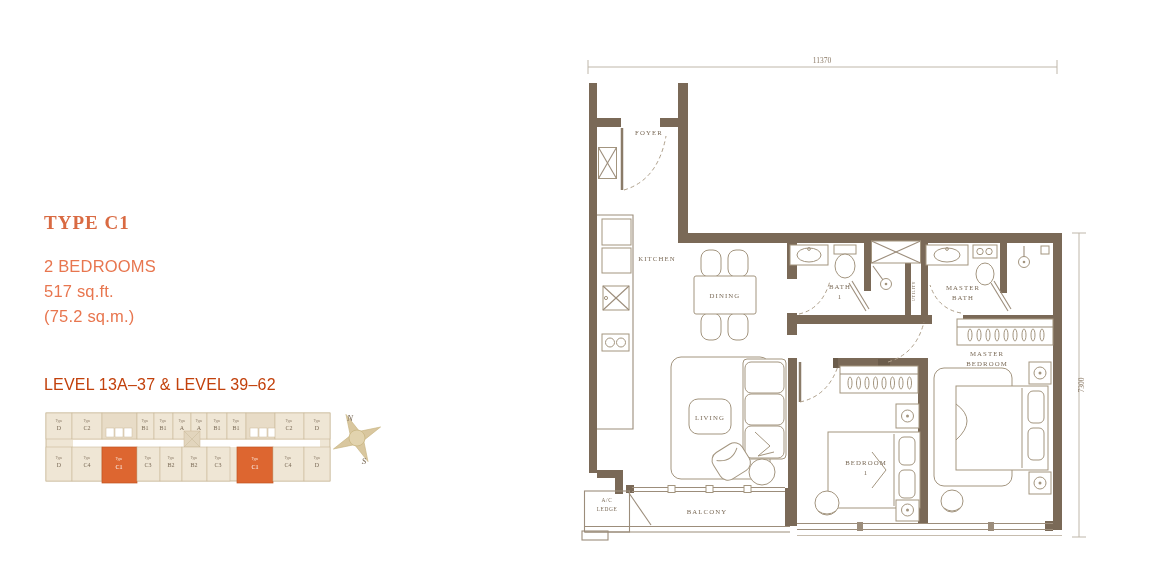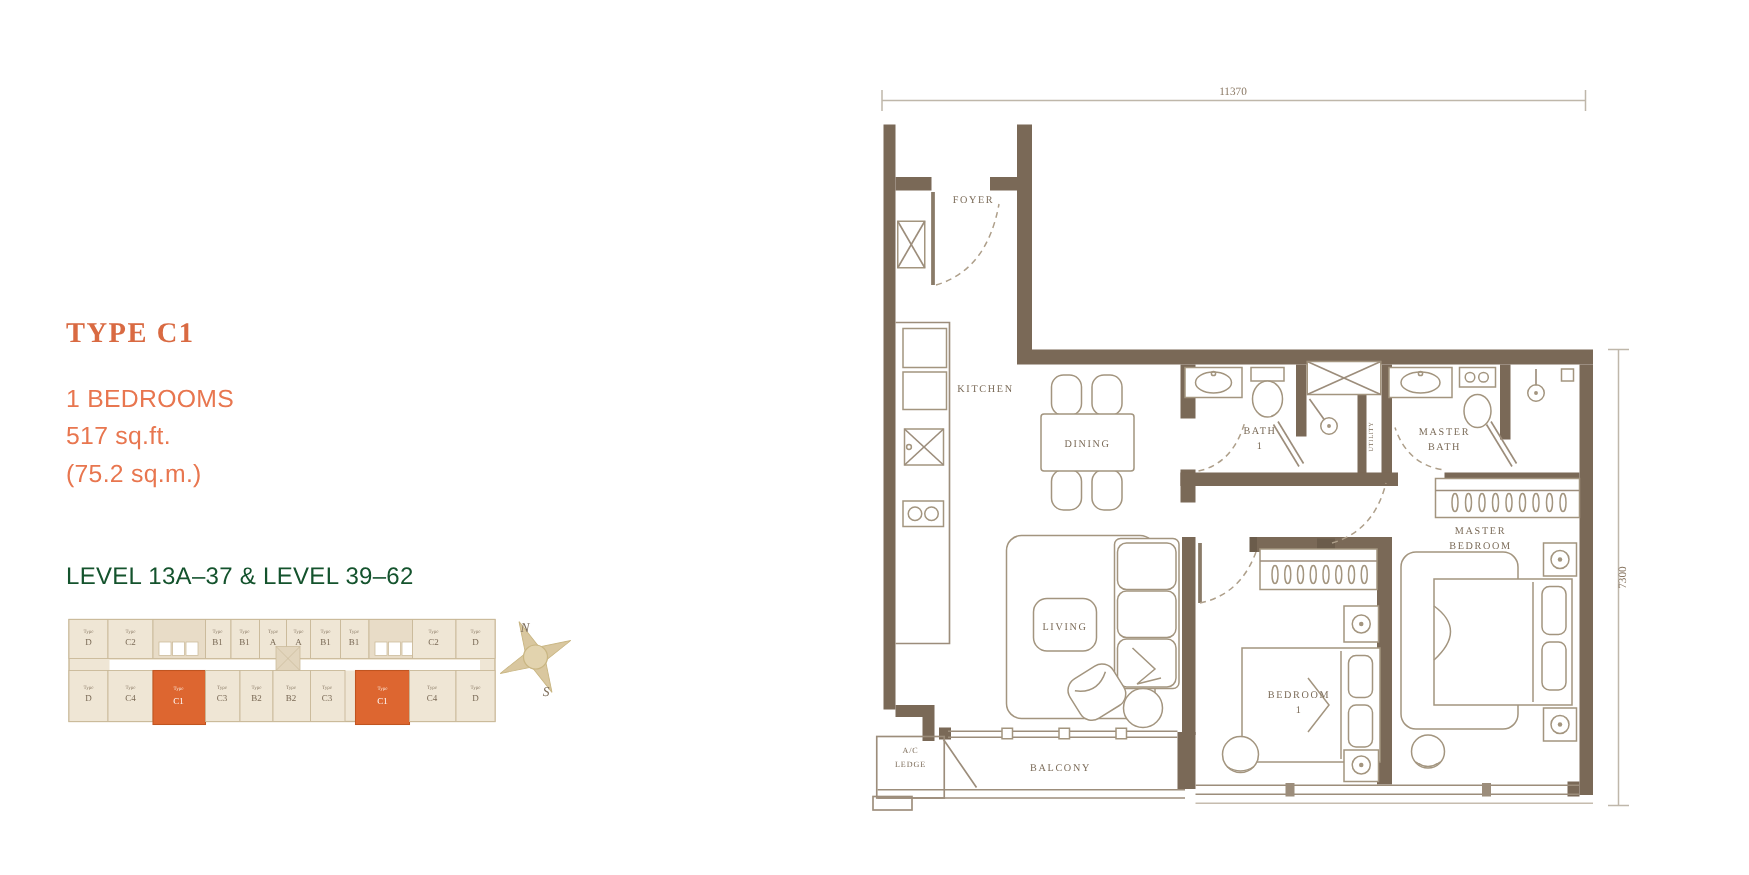--- a/index.html
+++ b/index.html
@@ -4,21 +4,21 @@
 <style>
   html,body{margin:0;padding:0;background:#ffffff;}
   .canvas{position:relative;width:1166px;height:583px;background:#ffffff;overflow:hidden;
           font-family:"Liberation Sans",sans-serif;}
   
   .info{position:absolute;left:44px;top:0;width:330px;}
   .type-title{position:absolute;left:0;top:212px;margin:0;font-family:"Liberation Serif",serif;
       font-weight:700;font-size:19px;letter-spacing:1px;color:#D96A42;white-space:nowrap;}
   .spec{position:absolute;left:0;margin:0;font-size:16.5px;color:#E8764F;letter-spacing:.2px;white-space:nowrap;}
   .spec.s1{top:257px}.spec.s2{top:282px}.spec.s3{top:307px}
-  .levels{position:absolute;left:0;top:376px;margin:0;font-size:16px;color:#14532d;letter-spacing:.2px;white-space:nowrap;}
+  .levels{position:absolute;left:0;top:376px;margin:0;font-size:16px;color:#c2410c;letter-spacing:.2px;white-space:nowrap;}
   
   svg{position:absolute;left:0;top:0;}
   .wall{fill:#7A6957;stroke:none}
   .wall2{fill:#6B5C4B;stroke:none}
   .thin{stroke:#9C8D7B;stroke-width:1.1;fill:none}
   .lite{stroke:#C6BCAE;stroke-width:1;fill:none}
   .furn{stroke:#A3957F;stroke-width:1;fill:#ffffff}
   .furn2{stroke:#A3957F;stroke-width:1;fill:none}
   .dash{stroke:#AE9F8A;stroke-width:1;fill:none;stroke-dasharray:4 3}
   .room-label{font-family:"Liberation Serif",serif;font-size:6.8px;letter-spacing:1.1px;
@@ -41,21 +41,21 @@
   .compass-dir{font-family:"Liberation Serif",serif;font-style:italic;font-size:9px;
       fill:#7B6B58;text-anchor:middle}
 </style>
 </head>
 <body>
 
 <div class="canvas">
 
   <div class="info">
     <h1 class="type-title">TYPE C1</h1>
-    <p class="spec s1">1 BEDROOMS</p>
+    <p class="spec s1">2 BEDROOMS</p>
     <p class="spec s2">517 sq.ft.</p>
     <p class="spec s3">(75.2 sq.m.)</p>
     <p class="levels">LEVEL 13A–37 &amp; LEVEL 39–62</p>
   </div>
 
   <svg width="1166" height="583" viewBox="0 0 1166 583">
 
     <g>
       <rect class="kp-slab" x="46" y="413" width="284" height="68"></rect>
 

